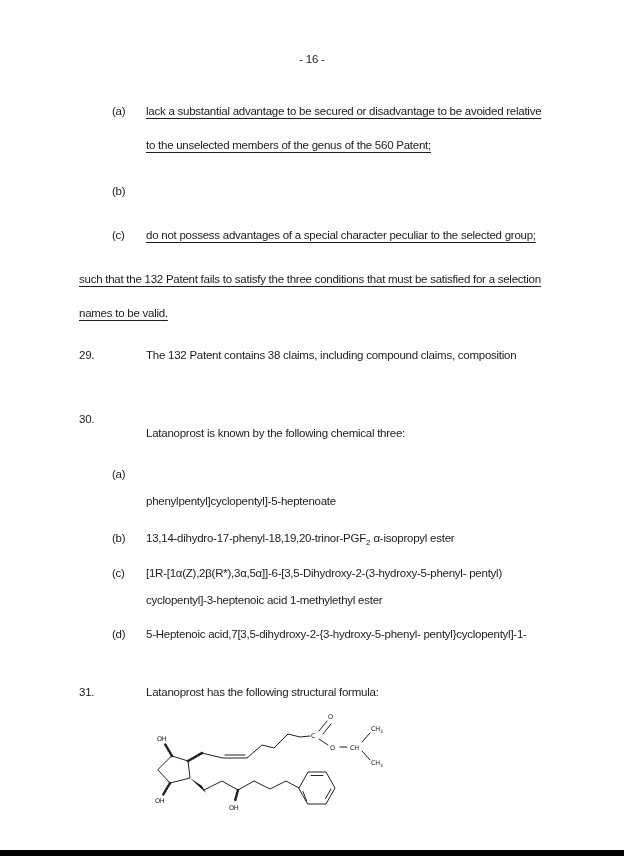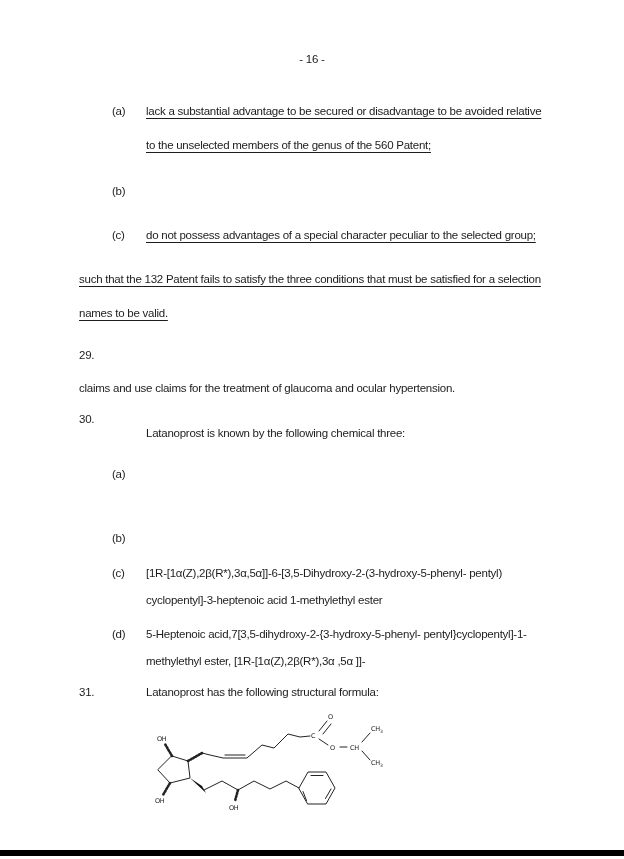--- a/index.html
+++ b/index.html
@@ -40,36 +40,37 @@
 
   <span class="ln mk" style="top:184px">(b)</span>
 
   <span class="ln mk" style="top:228px">(c)</span>
   <span class="ln tx u" style="top:228px">do not possess advantages of a special character peculiar to the selected group;</span>
 
   <span class="ln lm u" style="top:272px">such that the 132 Patent fails to satisfy the three conditions that must be satisfied for a selection</span>
   <span class="ln lm u" style="top:306px">names to be valid.</span>
 
   <span class="ln lm" style="top:348px">29.</span>
-  <span class="ln lm" style="top:381px">claims and use claims for the treatment of glaucoma and ocular hypertension.</span>
+  <span class="ln tx" style="top:348px">The 132 Patent contains 38 claims, including compound claims, composition</span>
 
   <span class="ln lm" style="top:412px">30.</span>
   <span class="ln tx" style="top:426px">Latanoprost is known by the following chemical three:</span>
 
   <span class="ln mk" style="top:467px">(a)</span>
+  <span class="ln tx" style="top:494px">phenylpentyl]cyclopentyl]-5-heptenoate</span>
 
   <span class="ln mk" style="top:531px">(b)</span>
+  <span class="ln tx" style="top:531px"><span>13,14-dihydro-17-phenyl-18,19,20-trinor-PGF</span><sub>2</sub><span> α-isopropyl ester</span></span>
 
   <span class="ln mk" style="top:566px">(c)</span>
   <span class="ln tx" style="top:566px">[1R-[1α(Z),2β(R*),3α,5α]]-6-[3,5-Dihydroxy-2-(3-hydroxy-5-phenyl- pentyl)</span>
   <span class="ln tx" style="top:593px">cyclopentyl]-3-heptenoic acid 1-methylethyl ester</span>
 
   <span class="ln mk" style="top:627px">(d)</span>
   <span class="ln tx" style="top:627px">5-Heptenoic acid,7[3,5-dihydroxy-2-{3-hydroxy-5-phenyl- pentyl}cyclopentyl]-1-</span>
-  <span class="ln tx" style="top:654px">methylethyl ester, [1R-[1α(Z),2β(R*),3α ,5α ]]-</span>
 
   <span class="ln lm" style="top:685px">31.</span>
   <span class="ln tx" style="top:685px">Latanoprost has the following structural formula:</span>
 
   <svg class="structure" viewBox="0 0 320 130" xmlns="http://www.w3.org/2000/svg">
     <g stroke="#222" stroke-width="1" fill="none" stroke-linecap="round">
 
       <polygon points="32,48 48,53 50,70 30,75 18,62"></polygon>
 
       <line class="hash" x1="32" y1="48" x2="25" y2="36"></line>

